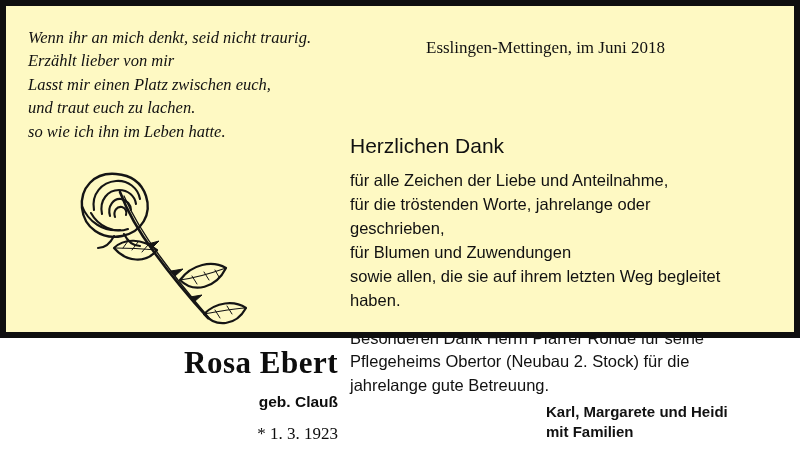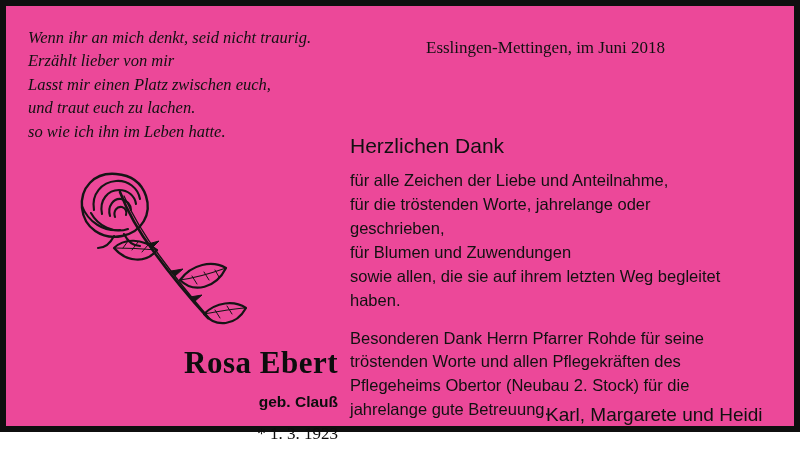--- a/index.html
+++ b/index.html
@@ -11,24 +11,24 @@
     width: 800px;
     height: 468px;
     overflow: hidden;
     font-family: "Liberation Sans", sans-serif;
   }
   #card {
     position: absolute;
     left: 0;
     top: 0;
     width: 800px;
-    height: 432px;
+    height: 338px;
     box-sizing: border-box;
     border: 6px solid #0f0f0f;
-    background: #ec4899;
+    background: #fef9c3;
   }
   #inner {
     position: absolute;
     left: 0;
     top: 0;
     right: 0;
     bottom: 0;
   }
 
   
@@ -124,23 +124,24 @@
     margin-bottom: 10px;
   }
   #thanks-body div.line {
     white-space: nowrap;
   }
   #signature {
     position: absolute;
     left: 540px;
     top: 396px;
     font-family: "Liberation Sans", sans-serif;
-    font-size: 19px;
+    font-size: 15px;
     line-height: 1.35;
     color: #111111;
+    font-weight: bold;
   }
   #signature div {
     white-space: nowrap;
   }
 </style>
 </head>
 <body>
 
 <div id="card">
   <div id="inner">
@@ -208,24 +209,24 @@
       <div class="para">
         <div class="line">für alle Zeichen der Liebe und Anteilnahme,</div>
         <div class="line">für die tröstenden Worte, jahrelange oder</div>
         <div class="line">geschrieben,</div>
         <div class="line">für Blumen und Zuwendungen</div>
         <div class="line">sowie allen, die sie auf ihrem letzten Weg begleitet</div>
         <div class="line">haben.</div>
       </div>
       <div class="para">
         <div class="line">Besonderen Dank Herrn Pfarrer Rohde für seine</div>
-        <div class="line">tröstenden Worte und allen Pflegekräften des</div>
         <div class="line">Pflegeheims Obertor (Neubau 2. Stock) für die</div>
         <div class="line">jahrelange gute Betreuung.</div>
       </div>
     </div>
 
     <div id="signature">
       <div>Karl, Margarete und Heidi</div>
+      <div>mit Familien</div>
     </div>
 
   </div>
 </div>
 
 </body></html>

